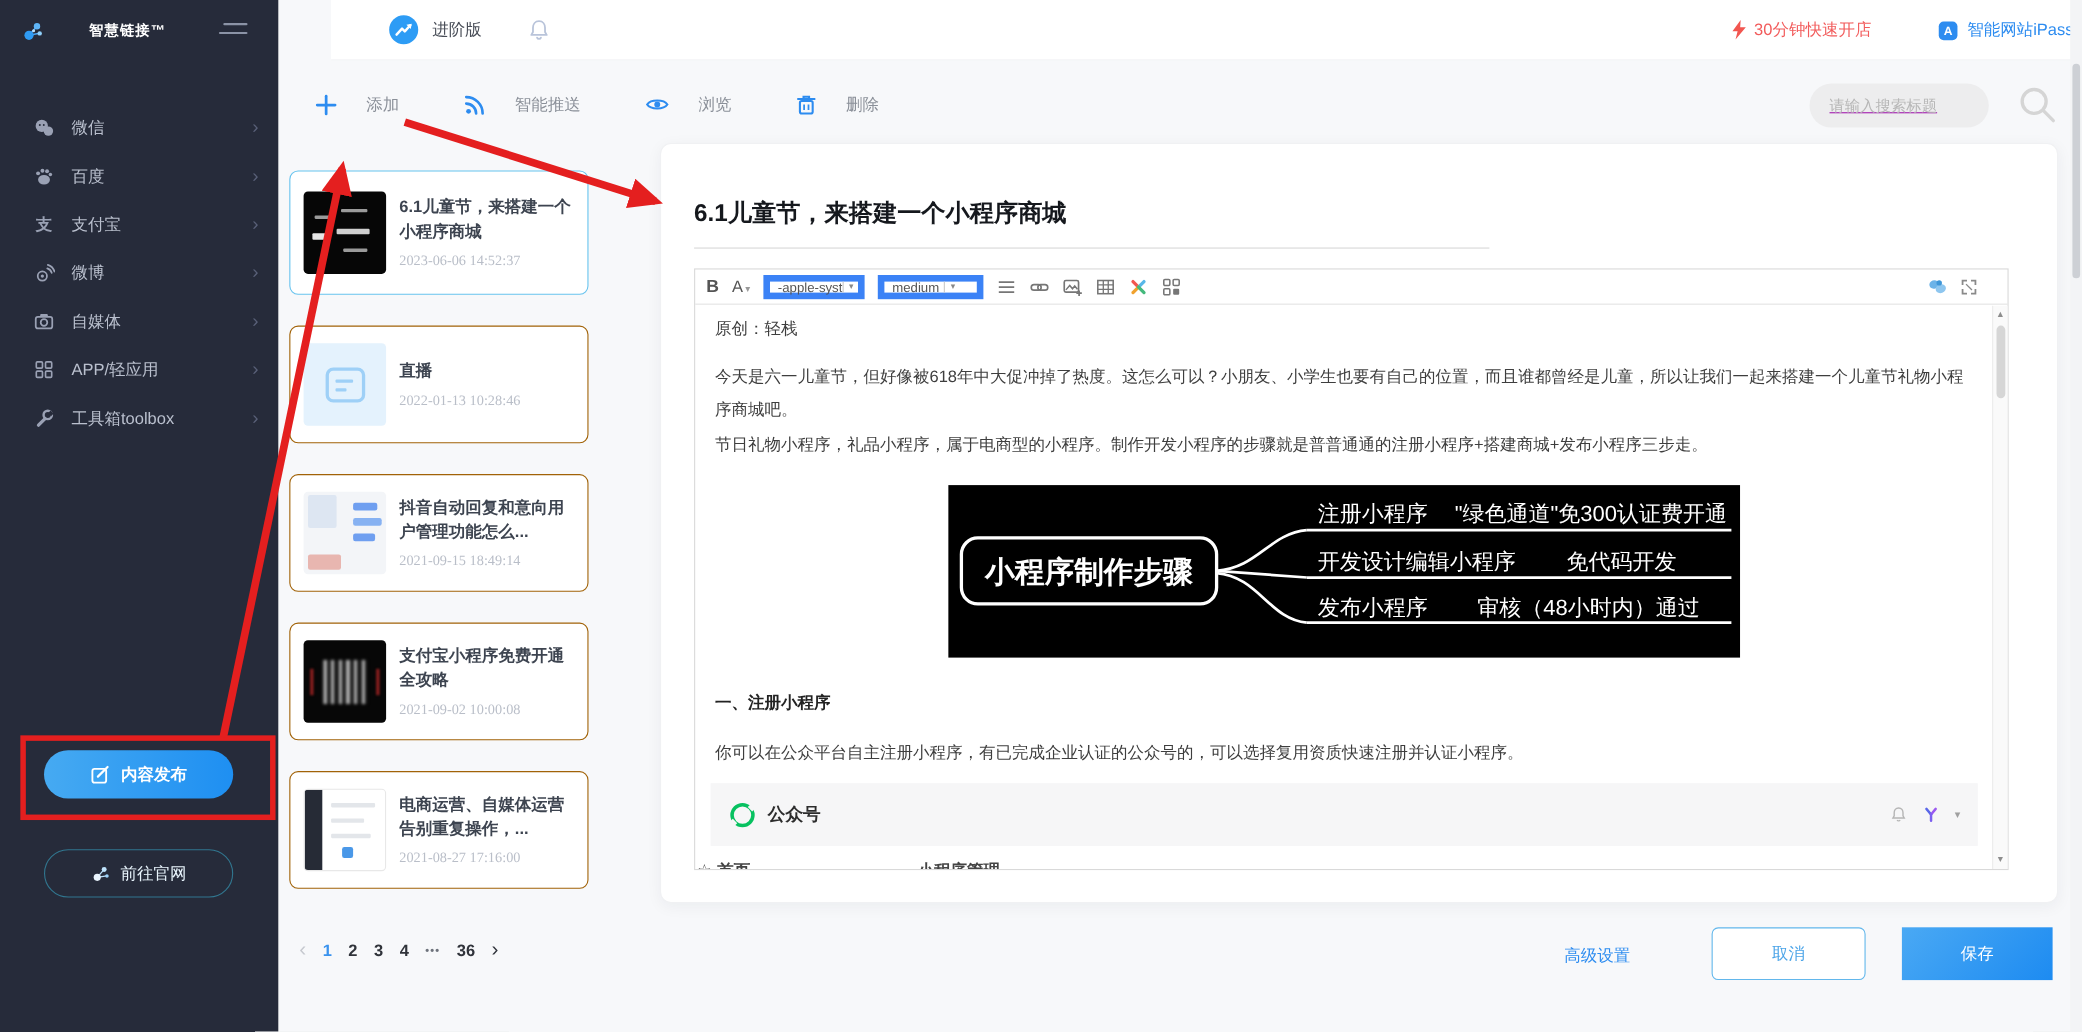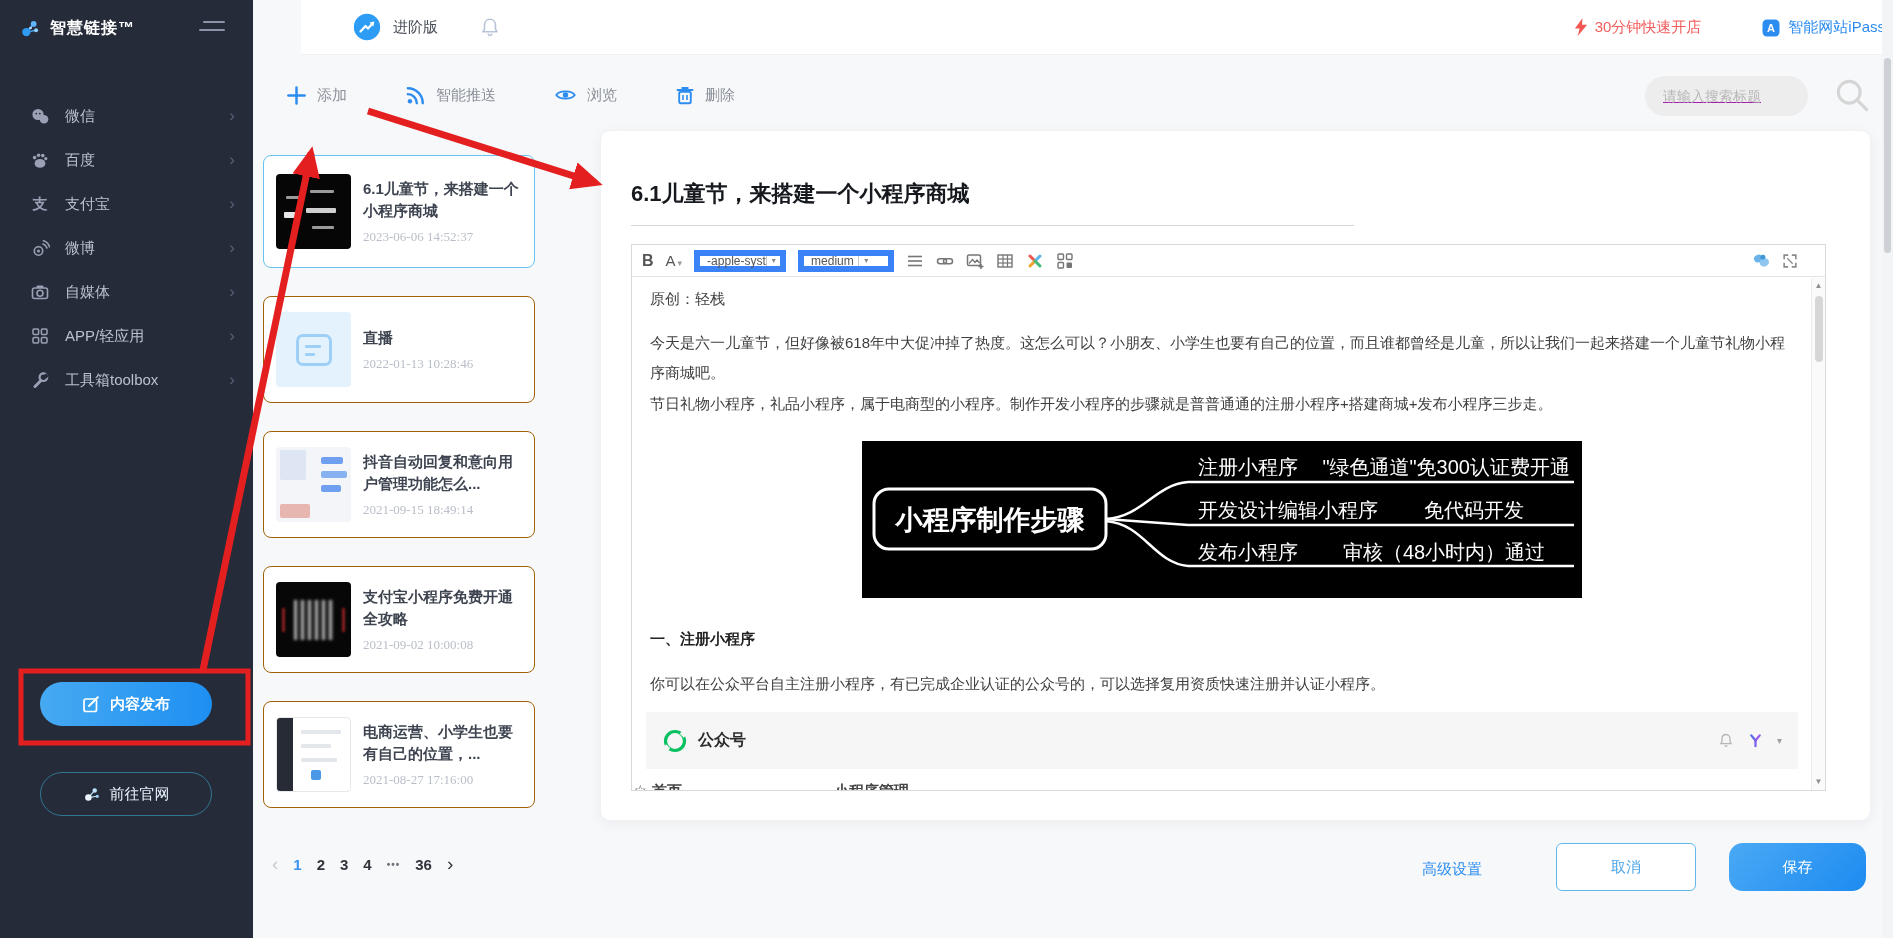--- a/index.html
+++ b/index.html
@@ -3,21 +3,21 @@
 <meta charset="utf-8">
 <style>
   * { margin:0; padding:0; box-sizing:border-box; }
   html,body { background:#e9ebee; }
   body { font-family:"Liberation Sans", sans-serif; }
   .app { position:relative; width:1893px; height:938px; overflow:hidden; background:#f7f8fa; }
 
   
   .sidebar { position:absolute; left:0; top:0; width:253px; height:938px; background:#262b3a; }
   .logo-row { position:relative; height:56px; display:flex; align-items:center; padding-left:20px; gap:10px; }
-  .logo-title { color:#fff; font-size:16px; font-weight:bold; letter-spacing:1px; }
+  .logo-title { color:#fff; font-size:13px; font-weight:bold; letter-spacing:1px;margin-left:31px; }
   .hamburger { position:absolute; right:28px; top:21px; width:26px; cursor:pointer; }
   .hamburger i { display:block; height:2px; background:#8b93a6; margin-bottom:6px; border-radius:1px; }
   .hamburger i:first-child { margin-left:4px; }
   .side-nav { position:absolute; top:94px; left:0; right:0; }
   .side-item { height:44px; display:flex; align-items:center; padding:0 18px 0 30px; gap:15px; color:#bac0ce; font-size:15px; cursor:pointer; }
   .side-item .chev { margin-left:auto; color:#596078; font-size:17px; }
   .cn-icon { width:20px; text-align:center; color:#9aa1b4; font-size:15px; font-weight:bold; }
   .side-icon { width:20px; height:20px; flex:none; }
   .publish-btn { position:absolute; left:40px; top:682px; width:172px; height:44px; border-radius:22px;
     background:linear-gradient(90deg,#46aaf2,#1e8ff2); color:#fff; font-size:15px; font-weight:bold;
@@ -30,21 +30,21 @@
   .topbar { position:absolute; left:253px; top:0; width:1640px; height:55px; background:#fff; border-bottom:1px solid #f0f1f3;margin-left:48px; }
   .trend-icon { position:absolute; left:52px; top:13px; }
   .version-label { position:absolute; left:92px; top:18px; font-size:15px; color:#484d57; }
   .bell-top { position:absolute; left:178px; top:16px; cursor:pointer; }
   .topbar-right { position:absolute; right:56px; top:0; height:55px; display:flex; gap:60px; }
   .quick-shop { display:flex; align-items:center; gap:6px; color:#f25c5c; font-size:15px; cursor:pointer; }
   .ipass { display:flex; align-items:center; gap:7px; color:#2d8cf0; font-size:15px; cursor:pointer; }
 
   
   .actions { position:absolute; left:286px; top:74px; height:42px; display:flex; align-items:center; }
-  .act { display:flex; align-items:center; gap:10px; margin-right:58px; color:#8b9099; font-size:15px; cursor:pointer; }
+  .act { display:flex; align-items:center; gap:26px; margin-right:58px; color:#8b9099; font-size:15px; cursor:pointer; }
   .search-box { position:absolute; left:1645px; top:76px; width:163px; height:40px; background:#ededee; border-radius:20px; }
   .search-box input { width:100%; height:100%; background:transparent; border:none; outline:none; padding:0 18px; font-size:14px; color:#a21caf; font-family:"Liberation Sans",sans-serif;text-decoration:underline; }
   .search-box input::placeholder { color:#b7b7b7; }
   .search-glass { position:absolute; left:1834px; top:77px; cursor:pointer; }
 
   
   .list-panel { position:absolute; left:263px; top:155px; width:272px; }
   .card { height:107px; background:#fff; border:1px solid #a16207; border-radius:8px; margin-bottom:28px;
     padding:15px 12px; display:flex; gap:12px; align-items:center; cursor:pointer; }
   .card.sel { border:1px solid #67c3ee; height:113px; }
@@ -129,21 +129,21 @@
   .ed-scroll { position:absolute; right:0; top:33px; width:14px; bottom:0; background:#fafafa; border-left:1px solid #ececec; }
   .ed-scroll .arr { position:absolute; left:0; width:13px; height:14px; font-size:8px; color:#8d8d8d; text-align:center; line-height:14px; cursor:pointer; }
   .ed-scroll .arr.up { top:1px; } .ed-scroll .arr.down { bottom:1px; }
   .ed-scroll .thumbbar { position:absolute; left:3px; top:18px; width:8px; height:66px; background:#d6d6d6; border-radius:4px; cursor:grab; }
 
   
   .adv-link { position:absolute; left:1422px; top:860px; font-size:15px; color:#2d8cf0; cursor:pointer; }
   .btn-cancel { position:absolute; left:1556px; top:843px; width:140px; height:48px; background:#fff;
     border:1px solid #62b7ec; border-radius:6px; color:#4ba4e8; font-size:15px; cursor:pointer; font-family:inherit; }
   .btn-save { position:absolute; left:1729px; top:843px; width:137px; height:48px; border:none;
-    border-radius:14px; background:linear-gradient(135deg,#4aa9f4,#1d8bf1); color:#fff; font-size:15px; cursor:pointer; font-family:inherit; }
+    border-radius:0; background:linear-gradient(135deg,#4aa9f4,#1d8bf1); color:#fff; font-size:15px; cursor:pointer; font-family:inherit; }
 
   
   .page-scroll { position:absolute; right:0; top:0; width:11px; height:938px; background:#f3f4f6; }
   .page-scroll .pt { position:absolute; left:2px; top:58px; width:7px; height:195px; background:#cdd0d5; border-radius:4px; cursor:grab; }
 
   
   .annotations { position:absolute; left:0; top:0; width:1893px; height:938px; pointer-events:none; z-index:50; }
 </style>
 </head>
 <body>
@@ -370,21 +370,21 @@
     </div>
     <div class="card">
       <div class="thumb thumb-admin">
         <span class="bar"></span>
           <span class="l1"></span>
           <span class="l2"></span>
           <span class="l3"></span>
           <span class="dot"></span>
       </div>
       <div class="meta">
-        <div class="card-title">电商运营、小学生也要有自己的位置，...</div>
+        <div class="card-title">电商运营、自媒体运营告别重复操作，...</div>
         <div class="card-time">2021-08-27 17:16:00</div>
       </div>
     </div>
   </div>
 
   <div class="pager">
     <span class="pg prev">‹</span>
     <span class="pg cur">1</span>
     <span class="pg">2</span>
     <span class="pg">3</span>

